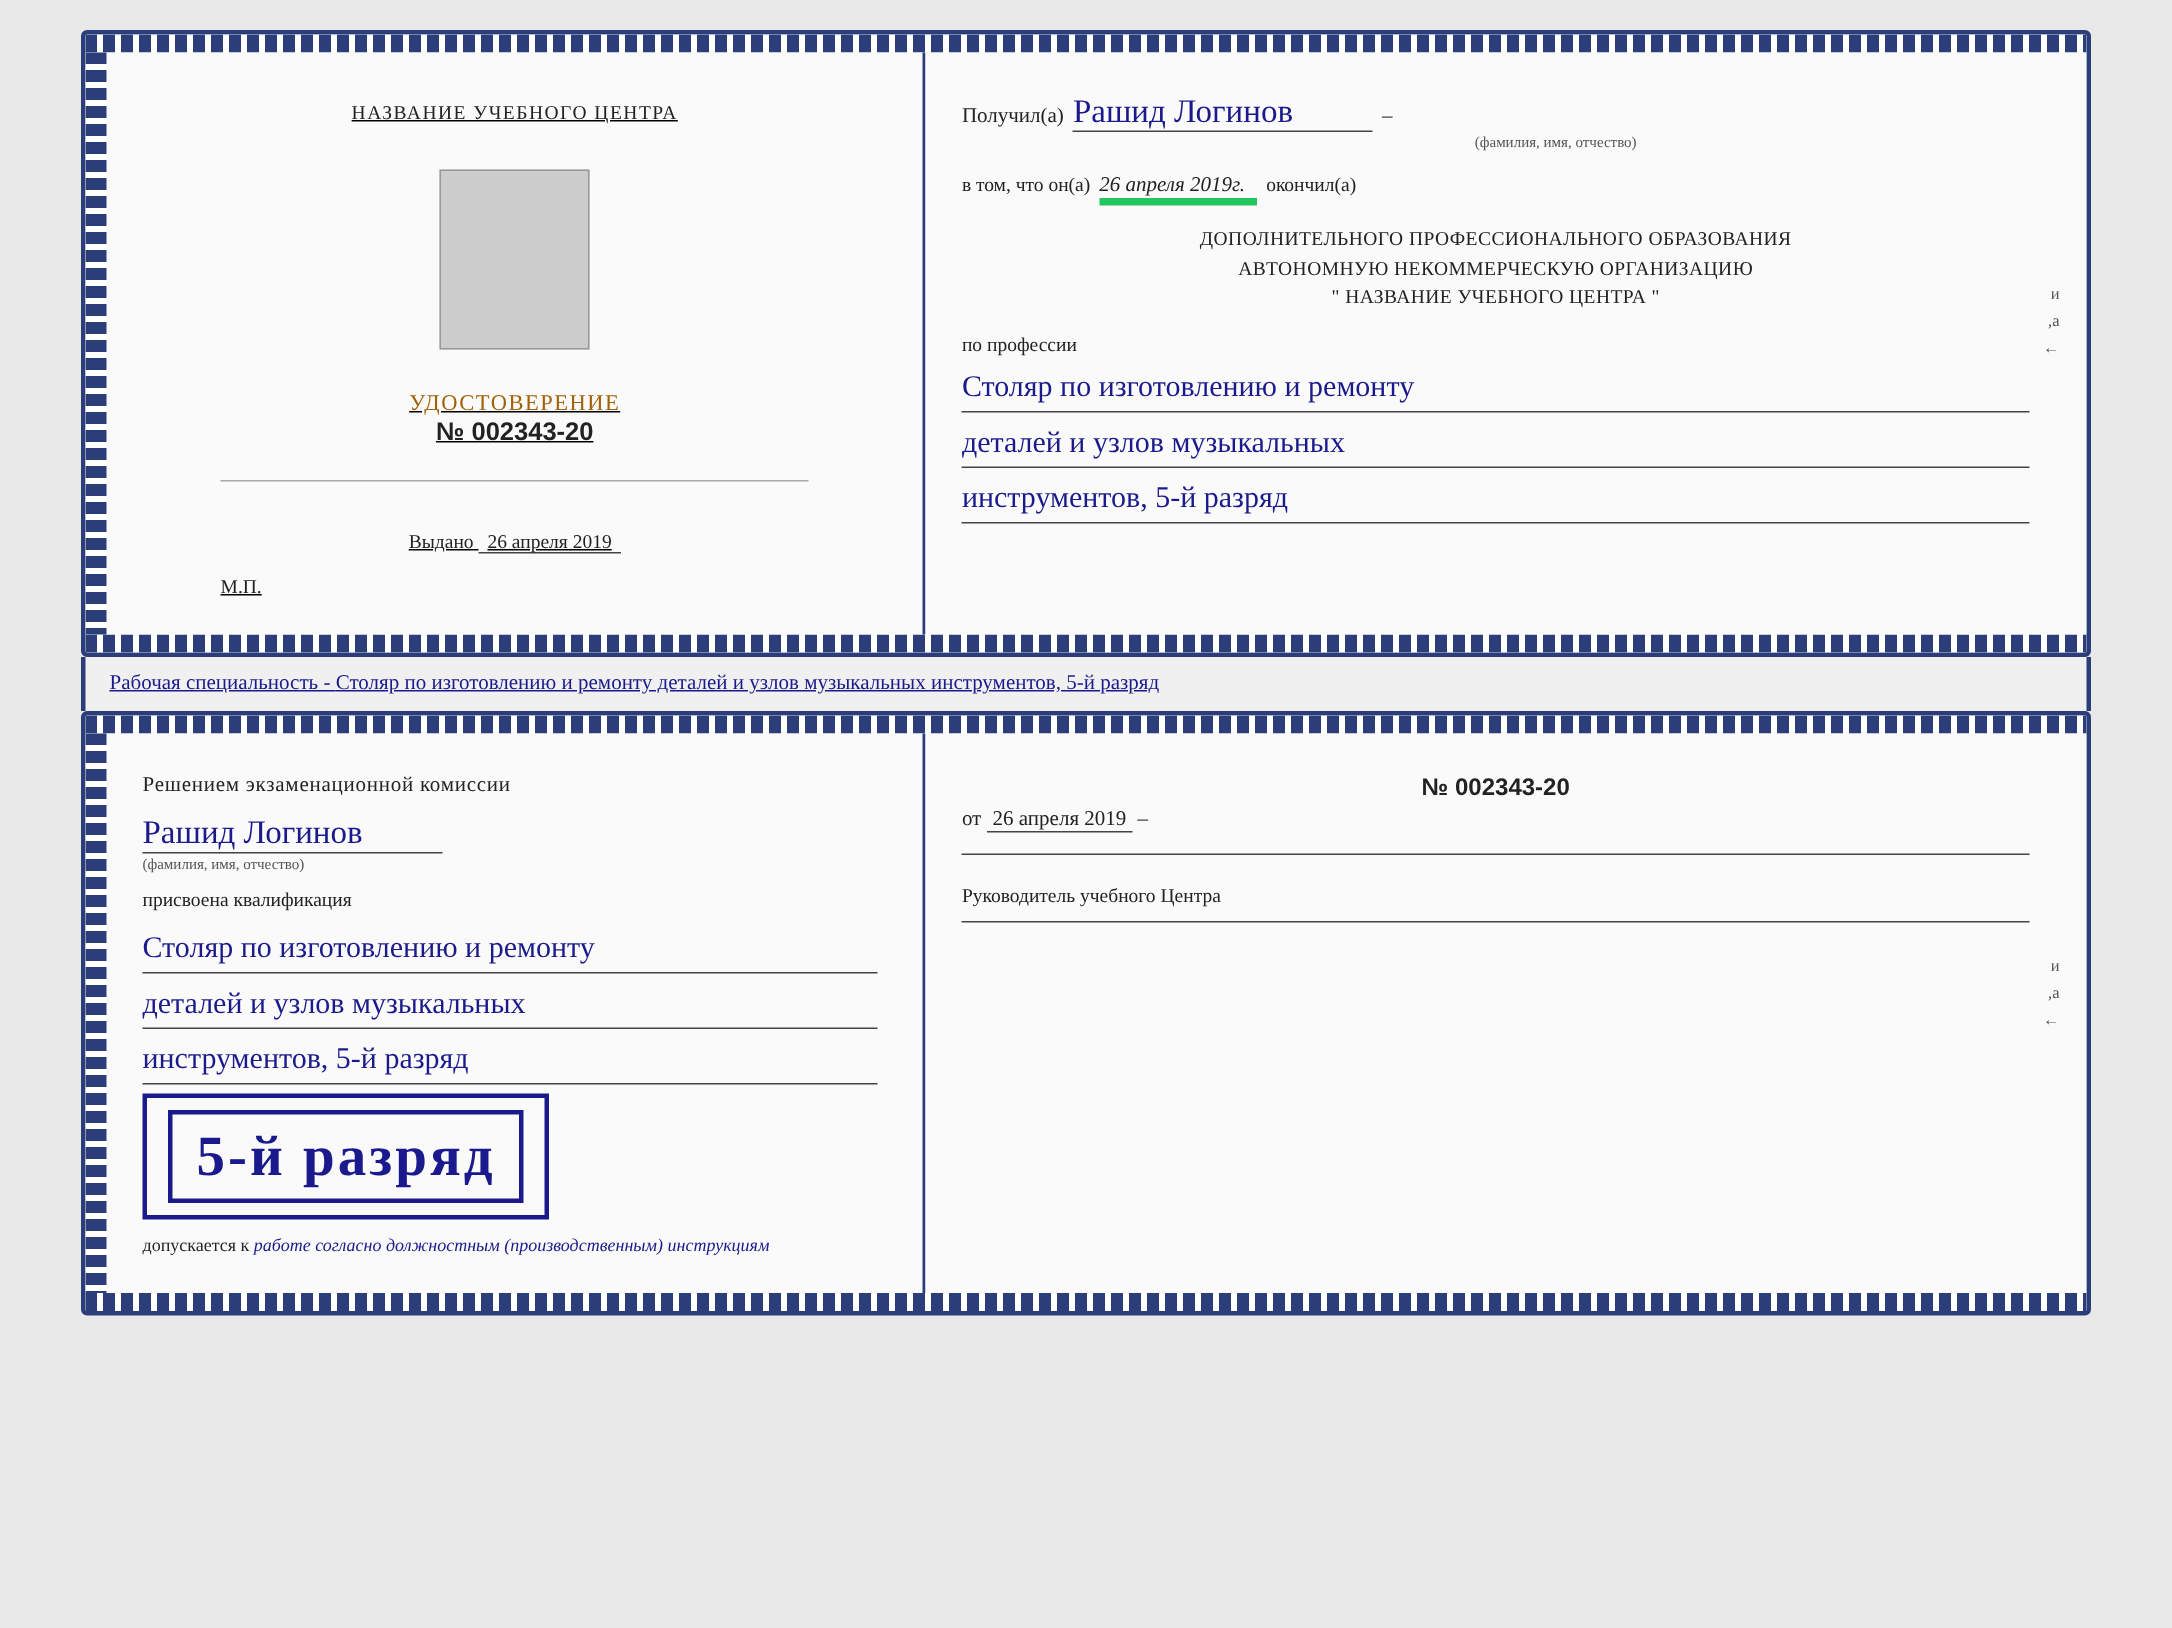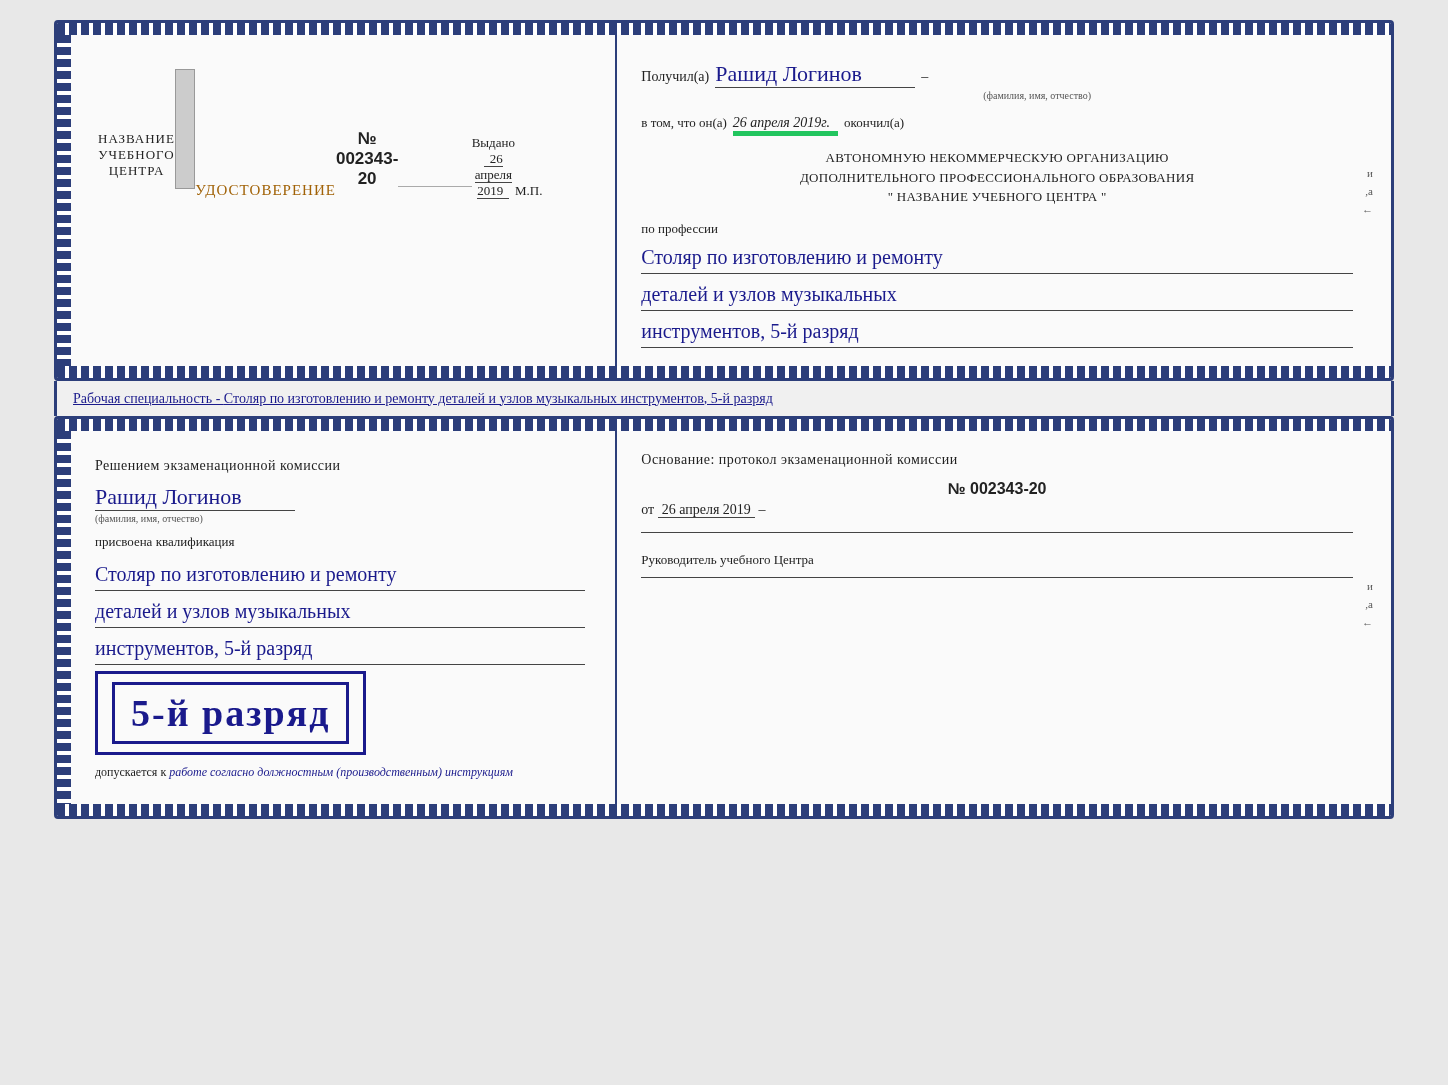--- a/index.html
+++ b/index.html
@@ -314,21 +314,21 @@
 </head>
 <body>
 
 <div class="document-container doc1">
   <div class="top-bar"></div>
   <div class="bottom-bar"></div>
   <div class="document-inner" style="margin-top:12px; margin-bottom:12px;">
 
     <div class="left-panel">
       <div class="side-bar-left"></div>
-      <div style="margin-left:14px; width:calc(100% - 28px); display:flex; flex-direction:row; align-items:flex-end;">
+      <div style="margin-left:14px; width:calc(100% - 28px); display:flex; flex-direction:column; align-items:center;text-decoration:underline;">
         <div class="title-school">НАЗВАНИЕ УЧЕБНОГО ЦЕНТРА</div>
         <div class="photo-placeholder"></div>
         <div class="udostoverenie-title">УДОСТОВЕРЕНИЕ</div>
         <div class="udostoverenie-number">№ 002343-20</div>
         <hr class="divider" style="width:80%;">
         <div class="vydano-line">
           <span>Выдано</span>
           <span style="border-bottom:1px solid #444; padding: 0 6px;">26 апреля 2019</span>
         </div>
         <div class="mp-line" style="width:80%;">М.П.</div>
@@ -347,22 +347,22 @@
           <span class="fio-label">(фамилия, имя, отчество)</span>
         </div>
 
         <div class="vtom-line">
           <span>в том, что он(а)</span>
           <span class="date-handwritten">26 апреля 2019г.</span>
           <span>окончил(а)</span>
         </div>
 
         <div class="avtonom-block">
+          <div>ДОПОЛНИТЕЛЬНОГО ПРОФЕССИОНАЛЬНОГО ОБРАЗОВАНИЯ</div>
           <div>АВТОНОМНУЮ НЕКОММЕРЧЕСКУЮ ОРГАНИЗАЦИЮ</div>
-          <div>ДОПОЛНИТЕЛЬНОГО ПРОФЕССИОНАЛЬНОГО ОБРАЗОВАНИЯ</div>
           <div>"  НАЗВАНИЕ УЧЕБНОГО ЦЕНТРА  "</div>
         </div>
 
         <div class="po-professii">по профессии</div>
         <span class="profession-handwritten">Столяр по изготовлению и ремонту</span>
         <span class="profession-handwritten">деталей и узлов музыкальных</span>
         <span class="profession-handwritten">инструментов, 5-й разряд</span>
       </div>
 
       <div style="position:absolute; right:18px; top:40%; font-size:11px; color:#555; display:flex; flex-direction:column; gap:6px; align-items:flex-end;">
@@ -404,21 +404,20 @@
 
         <div class="dopuskaetsya-line" style="align-self:stretch;">
           <span>допускается к</span>
           <em>работе согласно должностным (производственным) инструкциям</em>
         </div>
       </div>
     </div>
 
     <div class="right-panel">
       <div style="margin-right:14px;">
-        <div class="osnovanie-block">Основание: протокол экзаменационной комиссии</div>
 
         <div class="protocol-number">№  002343-20</div>
 
         <div class="ot-date">
           <span>от</span>
           <span style="border-bottom:1px solid #444; padding:0 4px;">26 апреля 2019</span>
           <span> –</span>
         </div>
 
         <div class="chairman-block">

